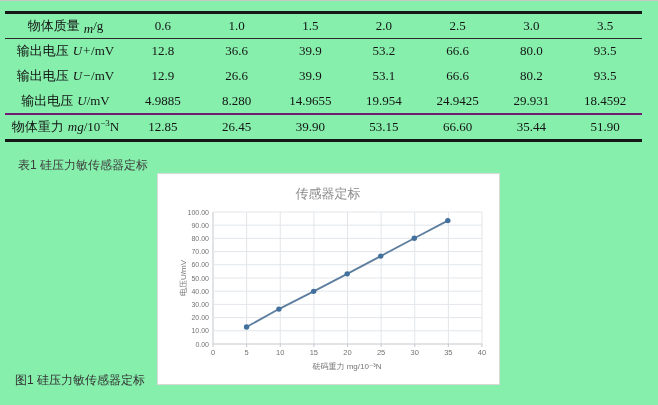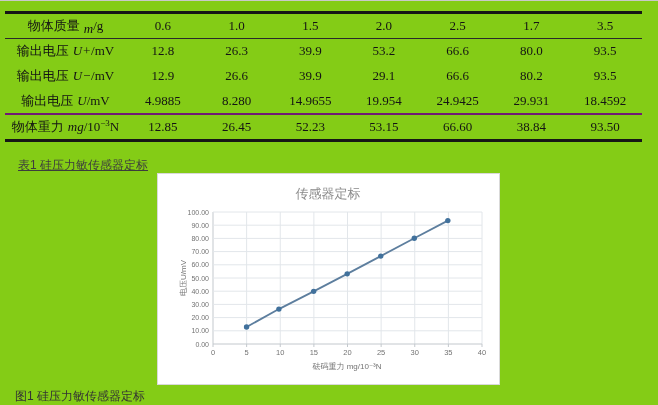--- a/index.html
+++ b/index.html
@@ -1,17 +1,17 @@
 <!DOCTYPE html>
 <html><head>
 <meta charset="utf-8">
 <style>
   html,body{margin:0;padding:0;background:#e9e9e9;}
   .page{
-    position:relative;width:658px;height:405px;background:#84cc16;
+    position:relative;width:658px;height:405px;background:#86efac;
     overflow:hidden;font-family:"Liberation Sans","DejaVu Sans",sans-serif;
   }
   .page-top-edge{position:absolute;left:0;top:0;width:658px;height:1px;background:#c9c9c9;}
 
   
   .data-table{
     position:absolute;left:5px;top:11px;width:637px;
     border-collapse:collapse;table-layout:fixed;
     border-top:3px solid #161616;border-bottom:3px solid #161616;
     font-family:"Liberation Serif","DejaVu Serif",serif;
@@ -23,22 +23,22 @@
   .data-table col.label-col{width:121px;}
   .data-table thead tr{height:26px;border-bottom:1px solid #2a2a2a;}
   .data-table tbody tr{height:25px;}
   .data-table tbody tr:nth-child(3){border-bottom:2px solid #701a75;}
   .data-table tbody tr:nth-child(4){height:27px;margin-top:8px;}
   .data-table .sym{font-style:italic;margin-left:4px;font-family:"Liberation Serif","DejaVu Serif",serif;}
   .data-table thead .sym{position:relative;top:3px;}
   .data-table sup{font-size:9px;}
 
   .caption{position:absolute;color:#3d3d3d;font-size:12px;}
-  .table-caption{left:18px;top:157px;text-decoration:underline;}
-  .figure-caption{left:15px;top:388px;color:#333;}
+  .table-caption{left:18px;top:157px;}
+  .figure-caption{left:15px;top:372px;color:#333;}
 
   
   .chart-panel{
     position:absolute;left:157px;top:173px;width:343px;height:212px;
     background:#ffffff;border:1px solid #d9d9d9;box-sizing:border-box;
   }
   #chart-svg{display:block;}
   #chart-svg text{font-family:"Liberation Sans","DejaVu Sans",sans-serif;}
 </style>
 </head>
@@ -59,64 +59,64 @@
         <col>
     </colgroup>
   <thead>
         <tr>
           <th class="lbl"><span class="cn">物体质量</span><i class="sym">m</i><span class="unit">/g</span></th>
           <th>0.6</th>
           <th>1.0</th>
           <th>1.5</th>
           <th>2.0</th>
           <th>2.5</th>
-          <th>1.7</th>
+          <th>3.0</th>
           <th>3.5</th>
         </tr>
       </thead>
       <tbody>
         <tr>
           <td class="lbl"><span class="cn">输出电压</span><i class="sym">U+</i><span class="unit">/mV</span></td>
           <td>12.8</td>
-          <td>26.3</td>
+          <td>36.6</td>
           <td>39.9</td>
           <td>53.2</td>
           <td>66.6</td>
           <td>80.0</td>
           <td>93.5</td>
         </tr>
         <tr>
           <td class="lbl"><span class="cn">输出电压</span><i class="sym">U−</i><span class="unit">/mV</span></td>
           <td>12.9</td>
           <td>26.6</td>
           <td>39.9</td>
-          <td>29.1</td>
+          <td>53.1</td>
           <td>66.6</td>
           <td>80.2</td>
           <td>93.5</td>
         </tr>
         <tr>
           <td class="lbl"><span class="cn">输出电压</span><i class="sym">U</i><span class="unit">/mV</span></td>
           <td>4.9885</td>
           <td>8.280</td>
           <td>14.9655</td>
           <td>19.954</td>
           <td>24.9425</td>
           <td>29.931</td>
           <td>18.4592</td>
         </tr>
         <tr>
           <td class="lbl"><span class="cn">物体重力</span><i class="sym">mg</i><span class="unit">/10</span><sup class="sup">−3</sup><span class="unit">N</span></td>
           <td>12.85</td>
           <td>26.45</td>
-          <td>52.23</td>
+          <td>39.90</td>
           <td>53.15</td>
           <td>66.60</td>
-          <td>38.84</td>
-          <td>93.50</td>
+          <td>35.44</td>
+          <td>51.90</td>
         </tr>
       </tbody>
     </table>
 
   <div class="caption table-caption">表1 硅压力敏传感器定标</div>
 
   <div class="chart-panel">
     <svg id="chart-svg" width="341" height="210">
         <g>
           <line x1="55" y1="38" x2="55" y2="170" stroke="#c3c8cd" stroke-width="1"></line>

